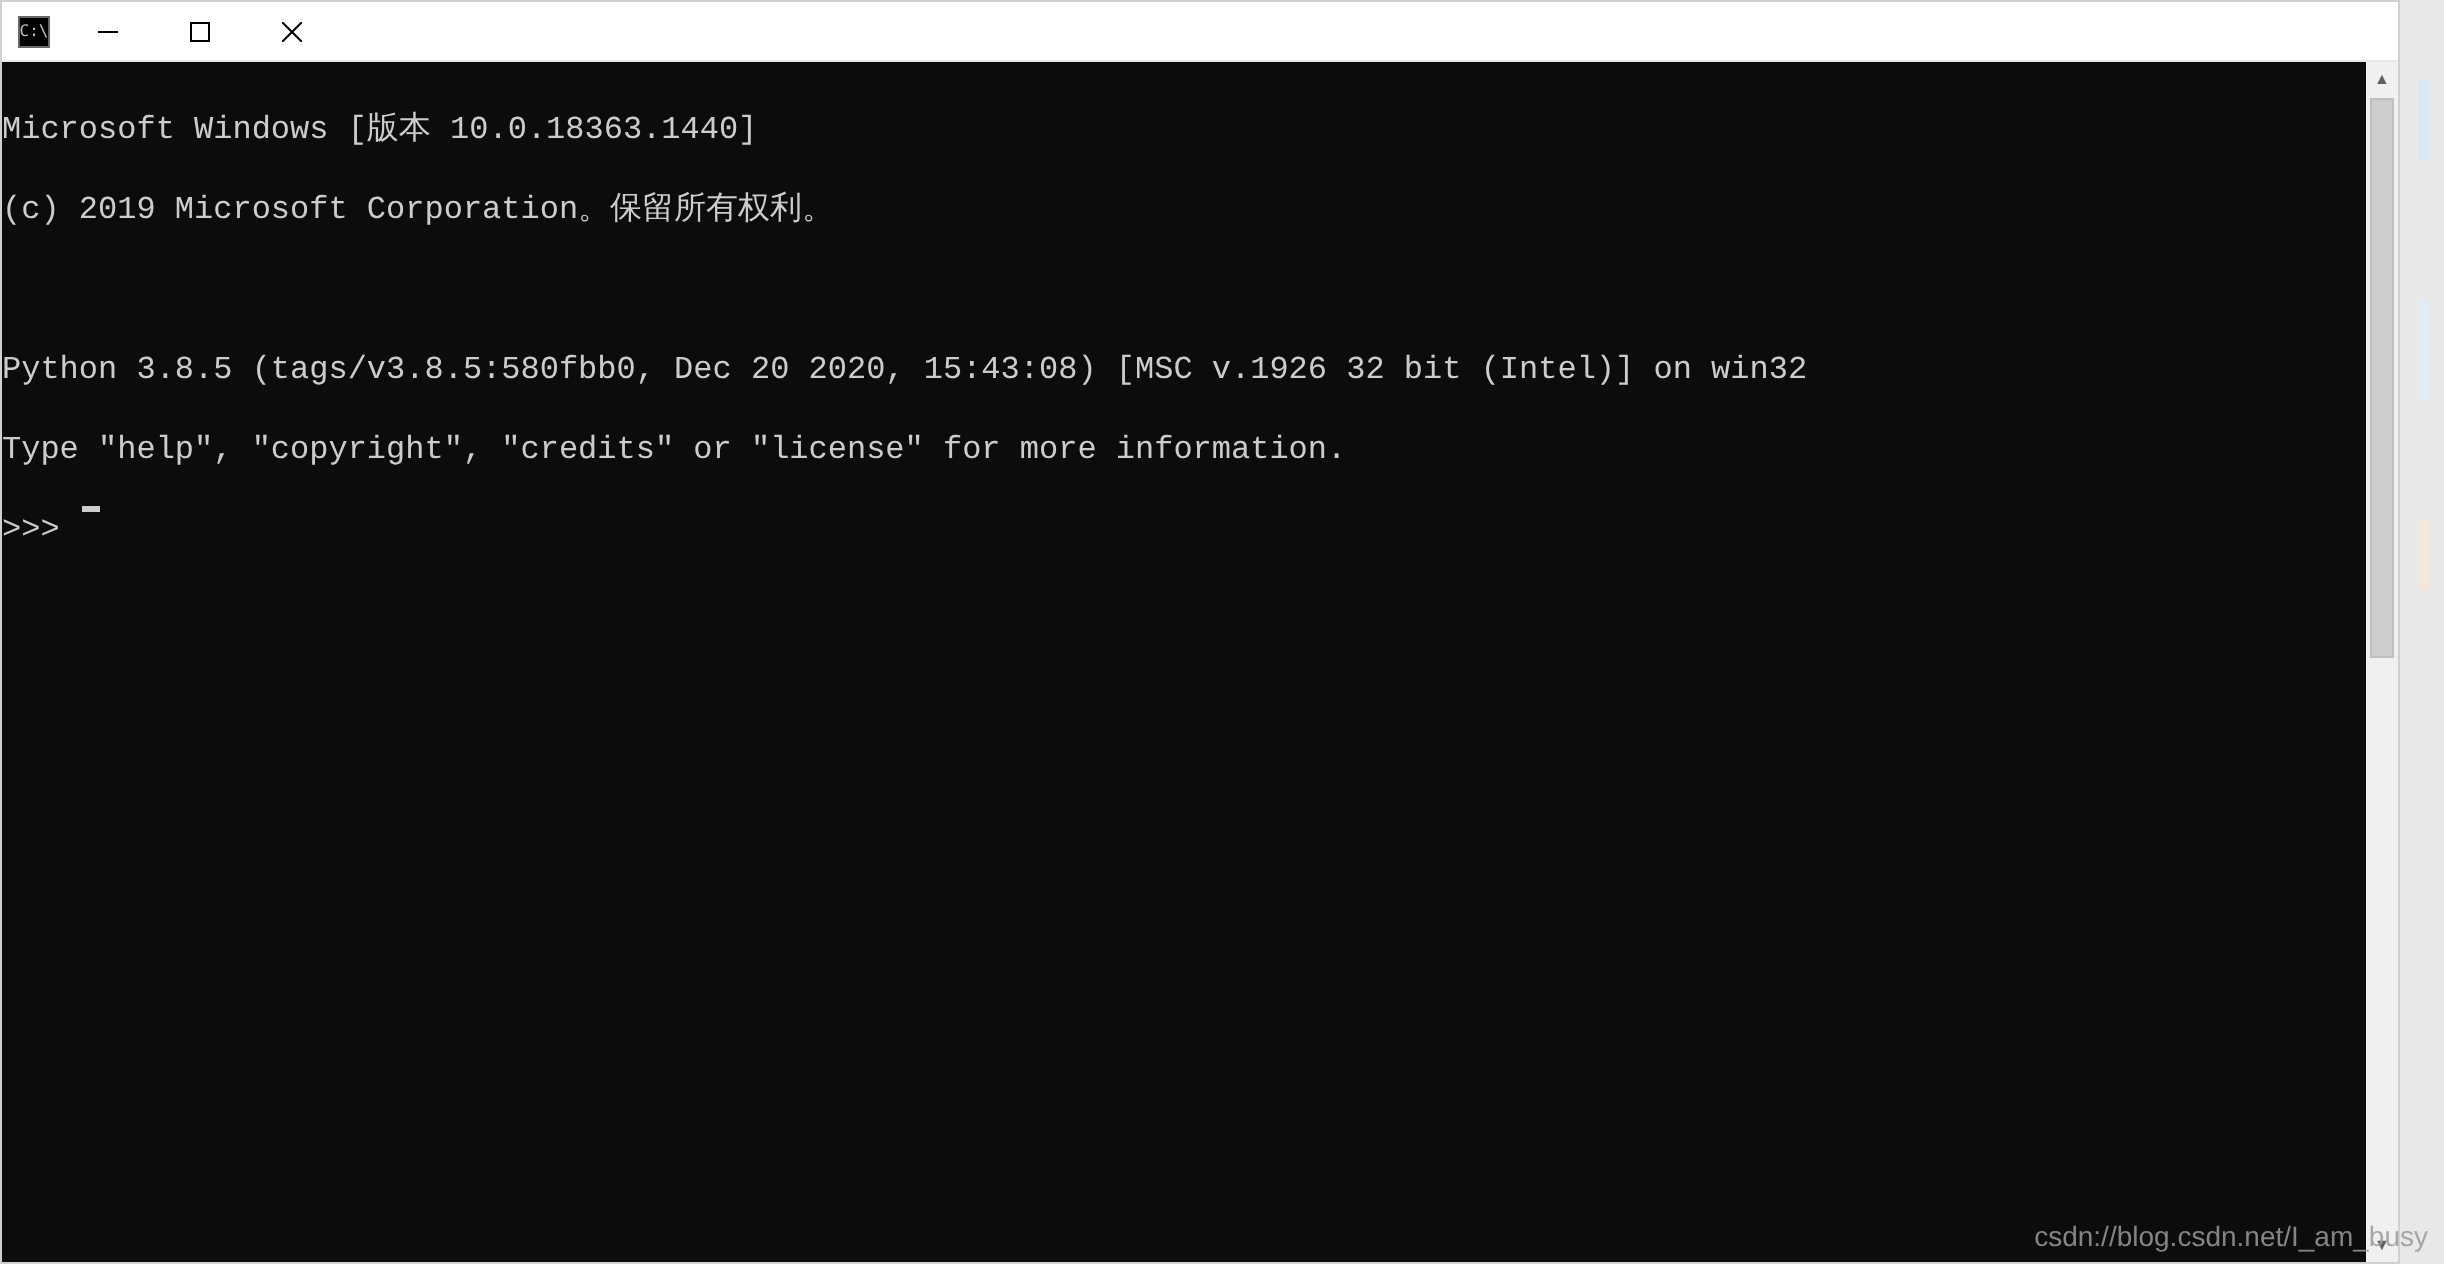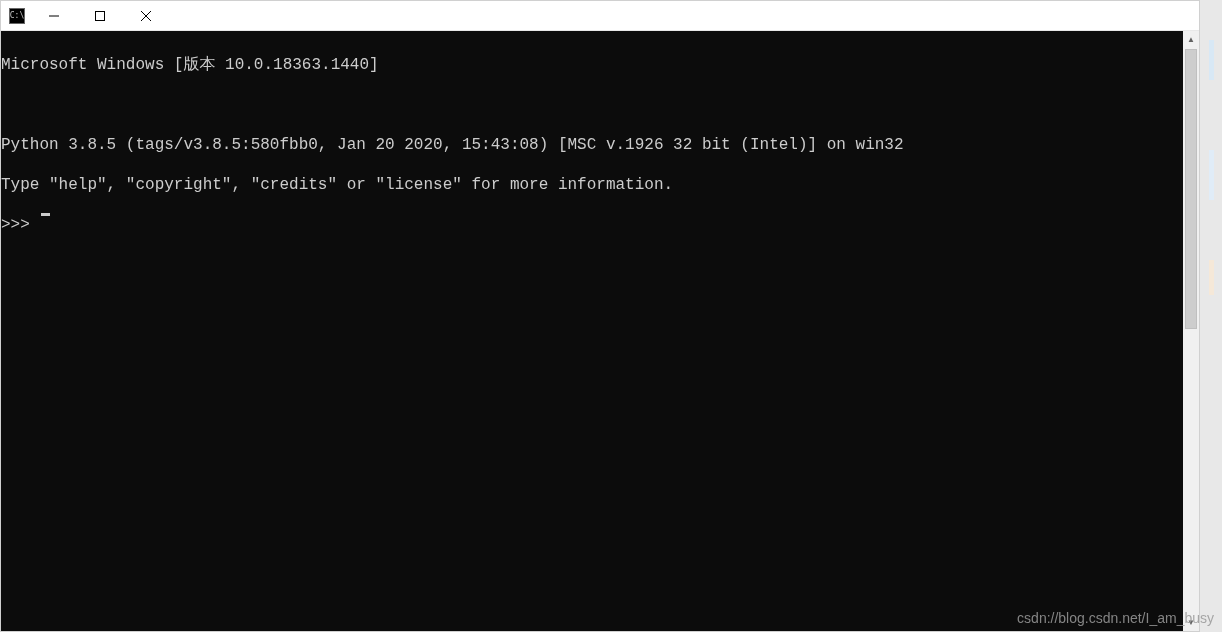--- a/index.html
+++ b/index.html
@@ -185,22 +185,23 @@
             <line x1="0" y1="0" x2="10" y2="10" stroke="currentColor" stroke-width="1"></line>
             <line x1="10" y1="0" x2="0" y2="10" stroke="currentColor" stroke-width="1"></line>
           </svg>
       </div>
     </div>
   </div>
 
   <div class="terminal-wrapper">
     <div class="terminal">
 <div class="terminal-line">Microsoft Windows [版本 10.0.18363.1440]</div>
+<div class="terminal-line">(c) 2019 Microsoft Corporation。保留所有权利。</div>
 <div class="terminal-line"></div>
-<div class="terminal-line">Python 3.8.5 (tags/v3.8.5:580fbb0, Jan 20 2020, 15:43:08) [MSC v.1926 32 bit (Intel)] on win32</div>
+<div class="terminal-line">Python 3.8.5 (tags/v3.8.5:580fbb0, Dec 20 2020, 15:43:08) [MSC v.1926 32 bit (Intel)] on win32</div>
 <div class="terminal-line">Type "help", "copyright", "credits" or "license" for more information.</div>
 <div class="terminal-line prompt-line"><span>&gt;&gt;&gt; </span><span class="cursor"></span></div>
     </div>
     <div class="scrollbar">
       <div class="scrollbar-btn up">▲</div>
       <div class="scrollbar-thumb"></div>
       <div class="scrollbar-btn down">▼</div>
     </div>
   </div>
 </div>

